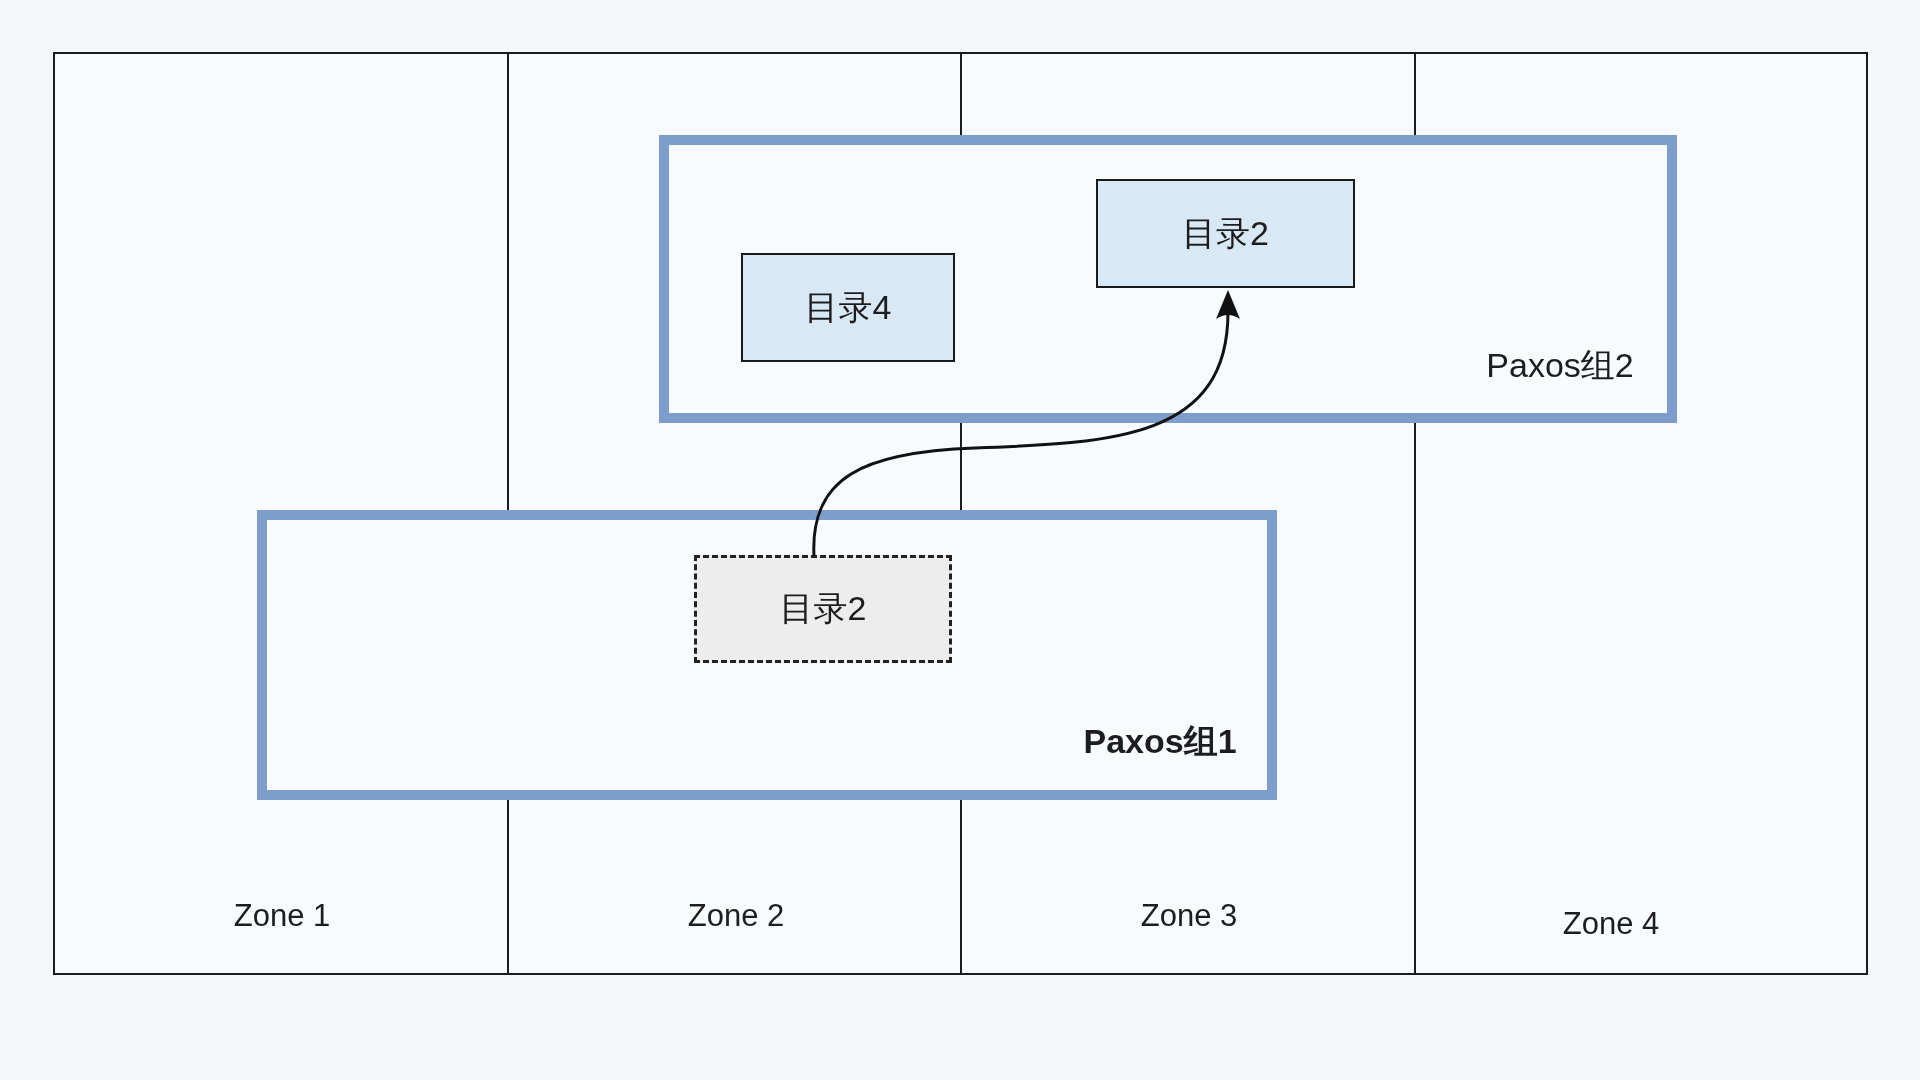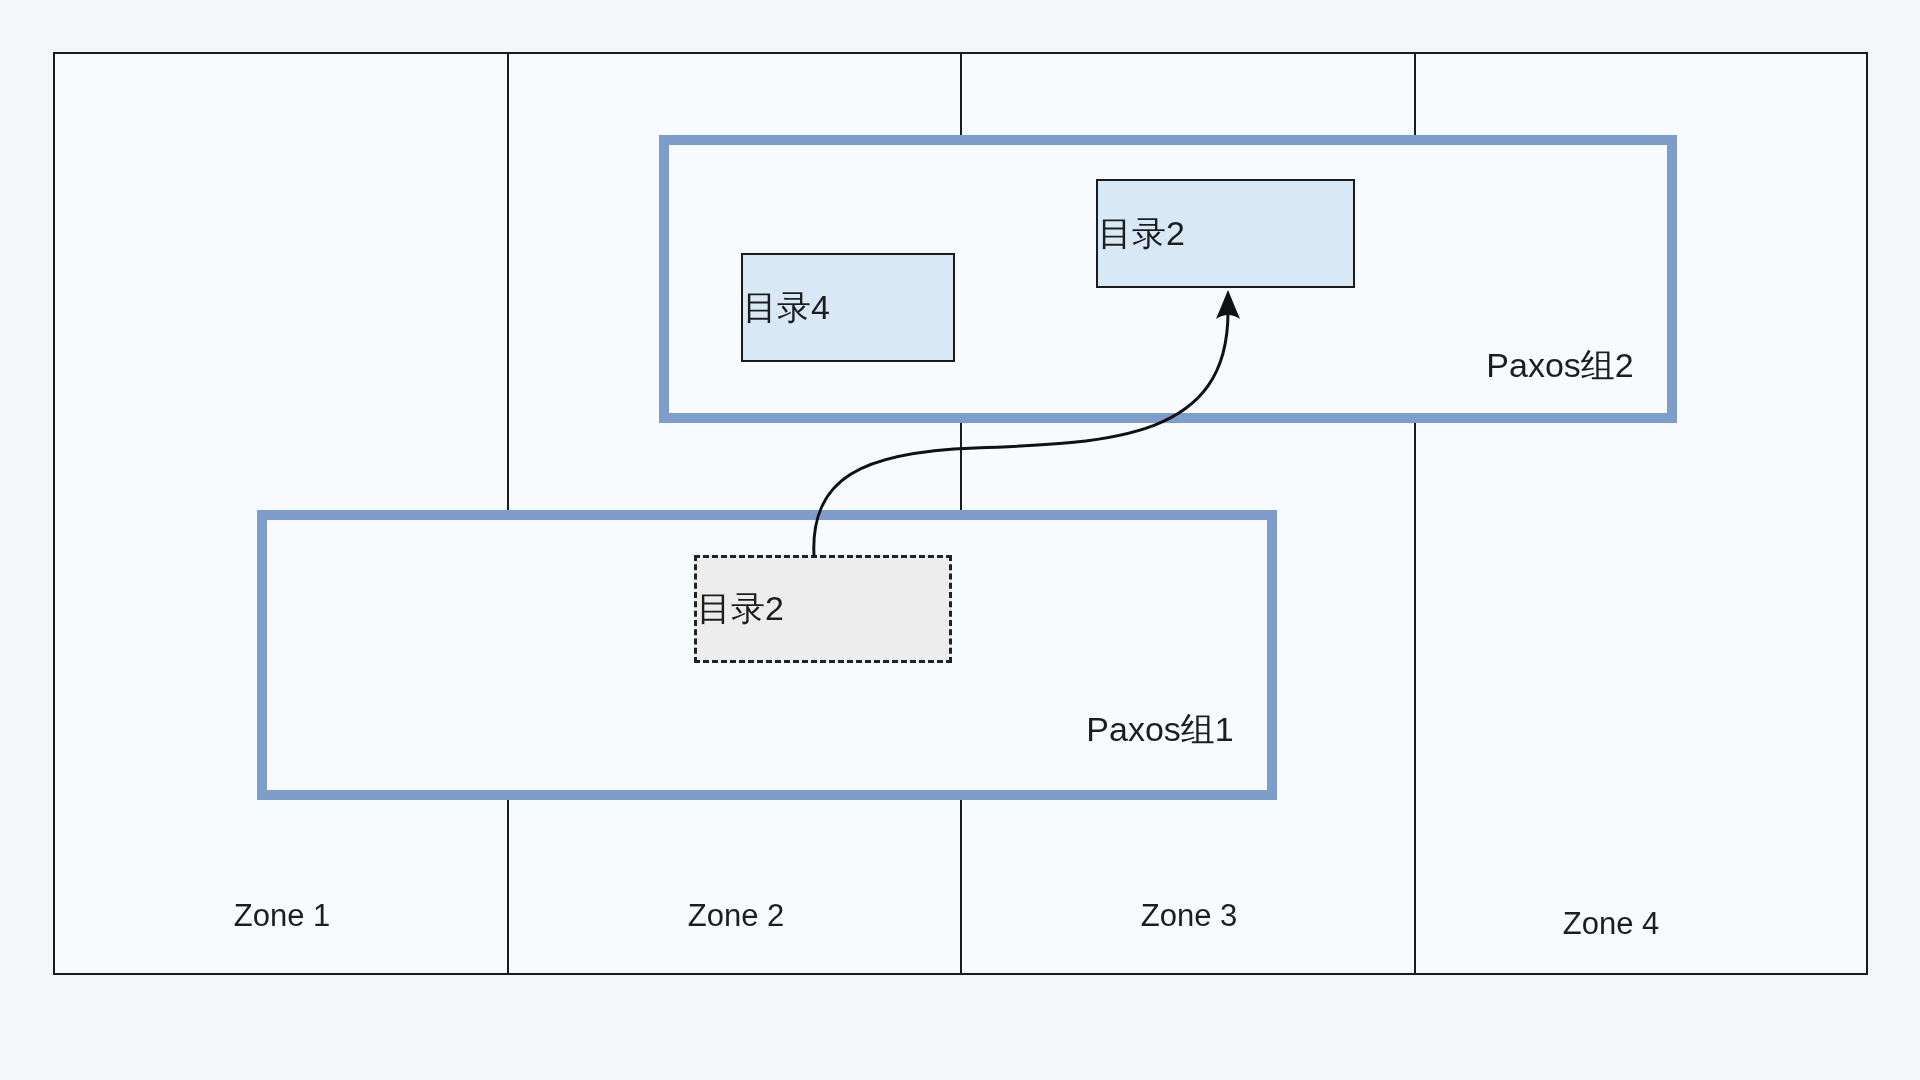--- a/index.html
+++ b/index.html
@@ -60,29 +60,30 @@
   }
   .paxos2 { left: 604px; top: 81px;  width: 1018px; height: 288px; }
   .paxos1 { left: 202px; top: 456px; width: 1020px; height: 290px; }
   .paxos-label {
     position: absolute;
     left: 891px; top: 221px;
     transform: translate(-50%, -50%);
     font-size: 34px;
     white-space: nowrap;
   }
-  .paxos1 .paxos-label { left: 893px; top: 210px; }
+  .paxos1 .paxos-label { left: 893px; top: 222px; font-weight: bold; }
   
   .dirbox {
     position: absolute;
     background: #d9e8f5;
     border: 2px solid #1b1b1b;
     box-sizing: border-box;
     display: flex;
     align-items: center;
+    justify-content: center;
     font-size: 34px;
   }
   .dir4      { left: 72px;  top: 108px; width: 214px; height: 109px; }
   .dir2-top  { left: 427px; top: 34px;  width: 259px; height: 109px; }
   .dir1      { left: 71px;  top: 110px; width: 259px; height: 107px; }
   .dir2-dash {
     left: 427px; top: 35px; width: 258px; height: 108px;
     background: #ededed;
     border: 3px dashed #222222;
   }

